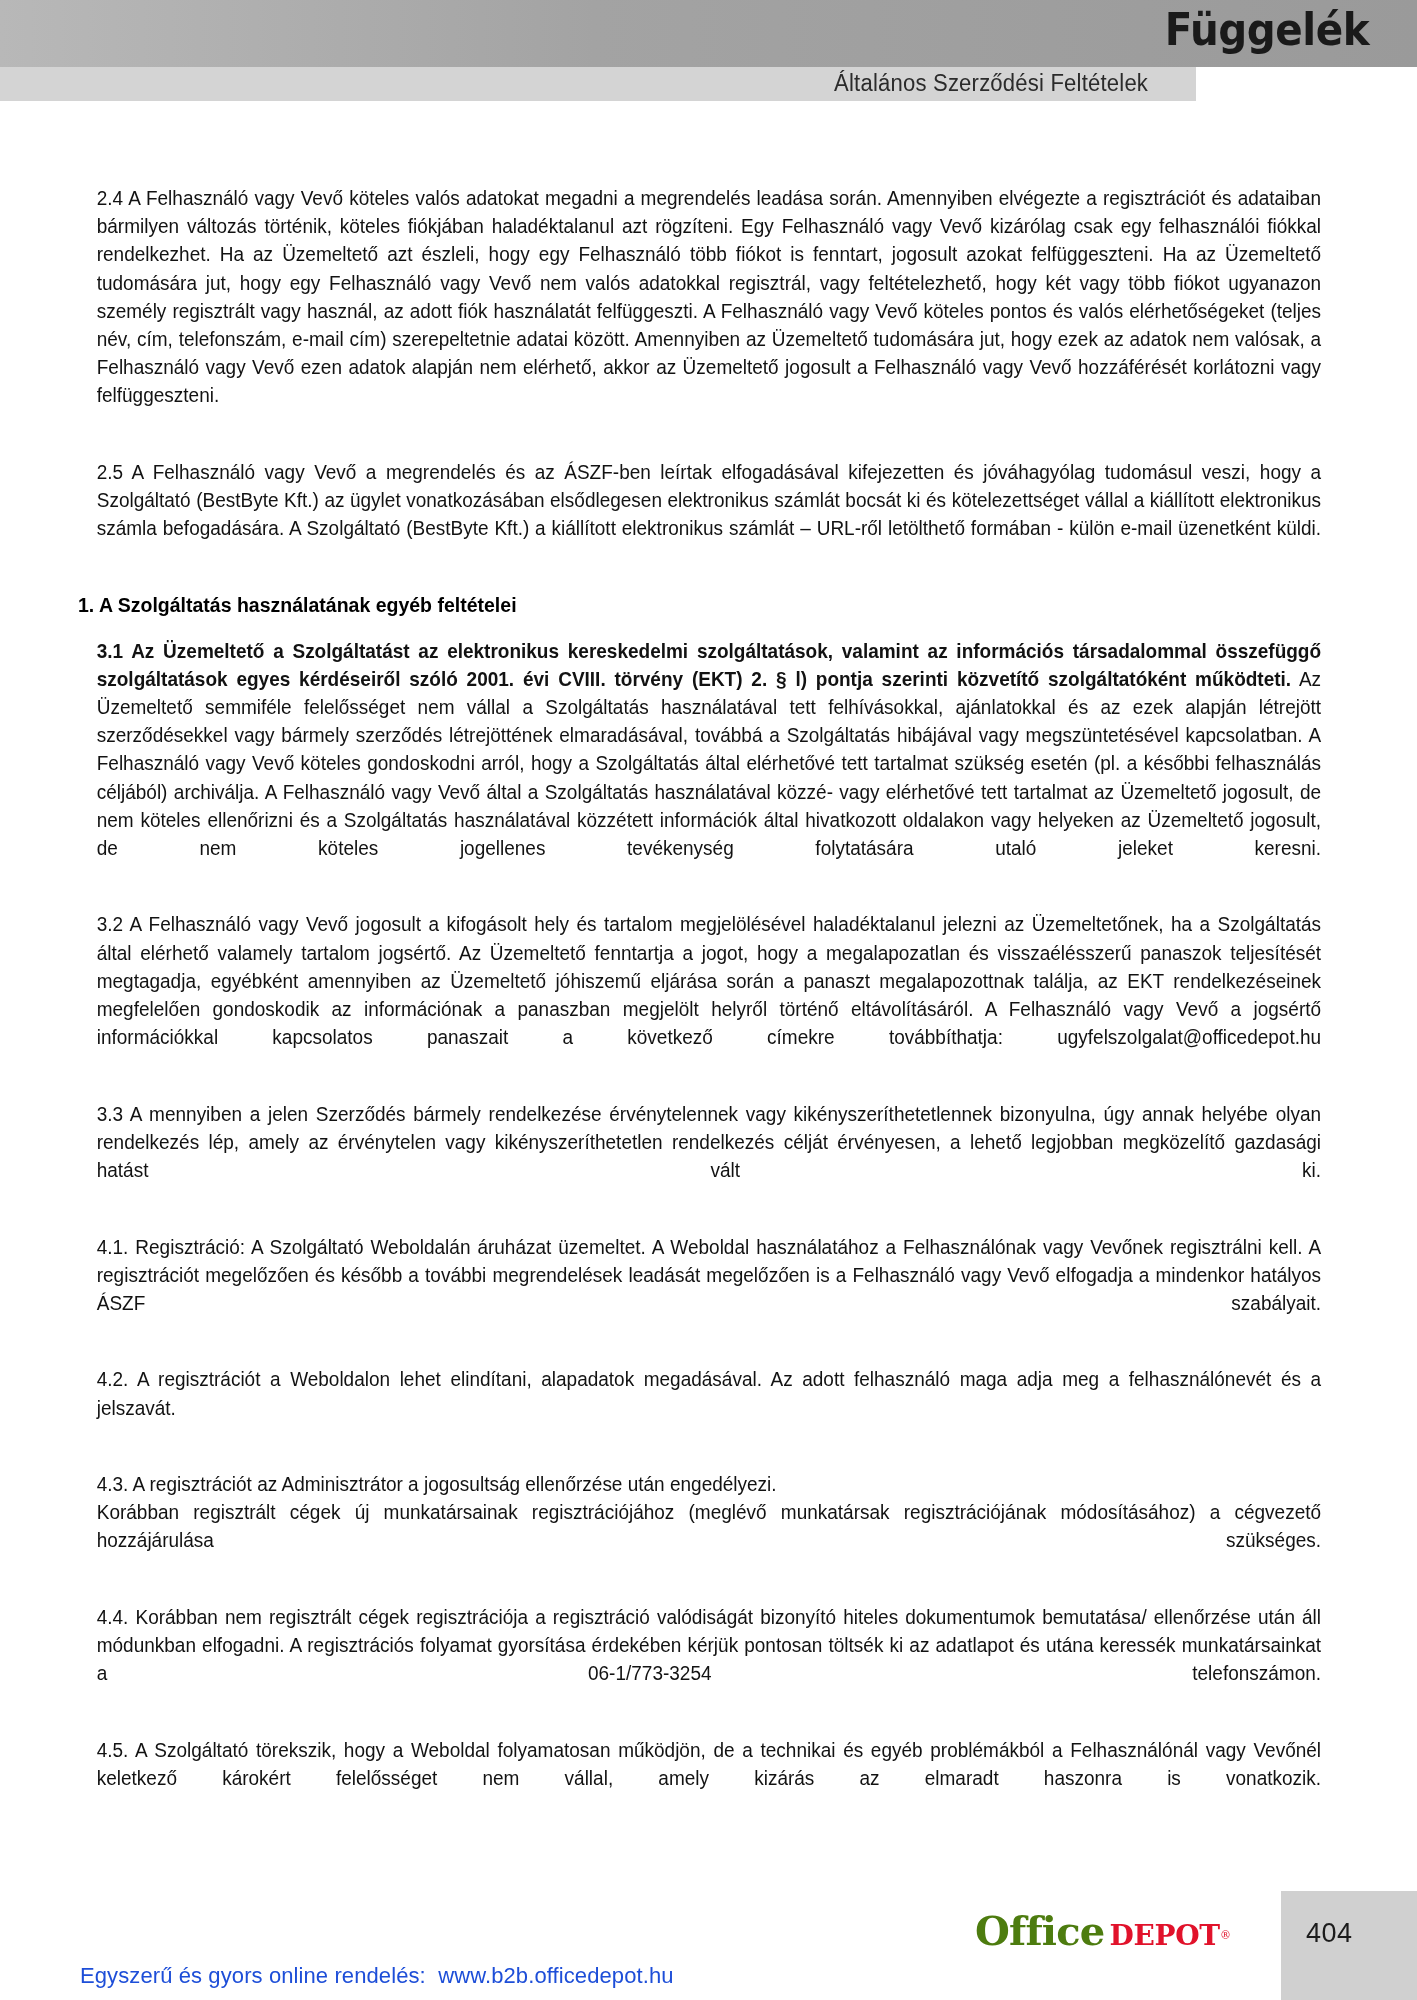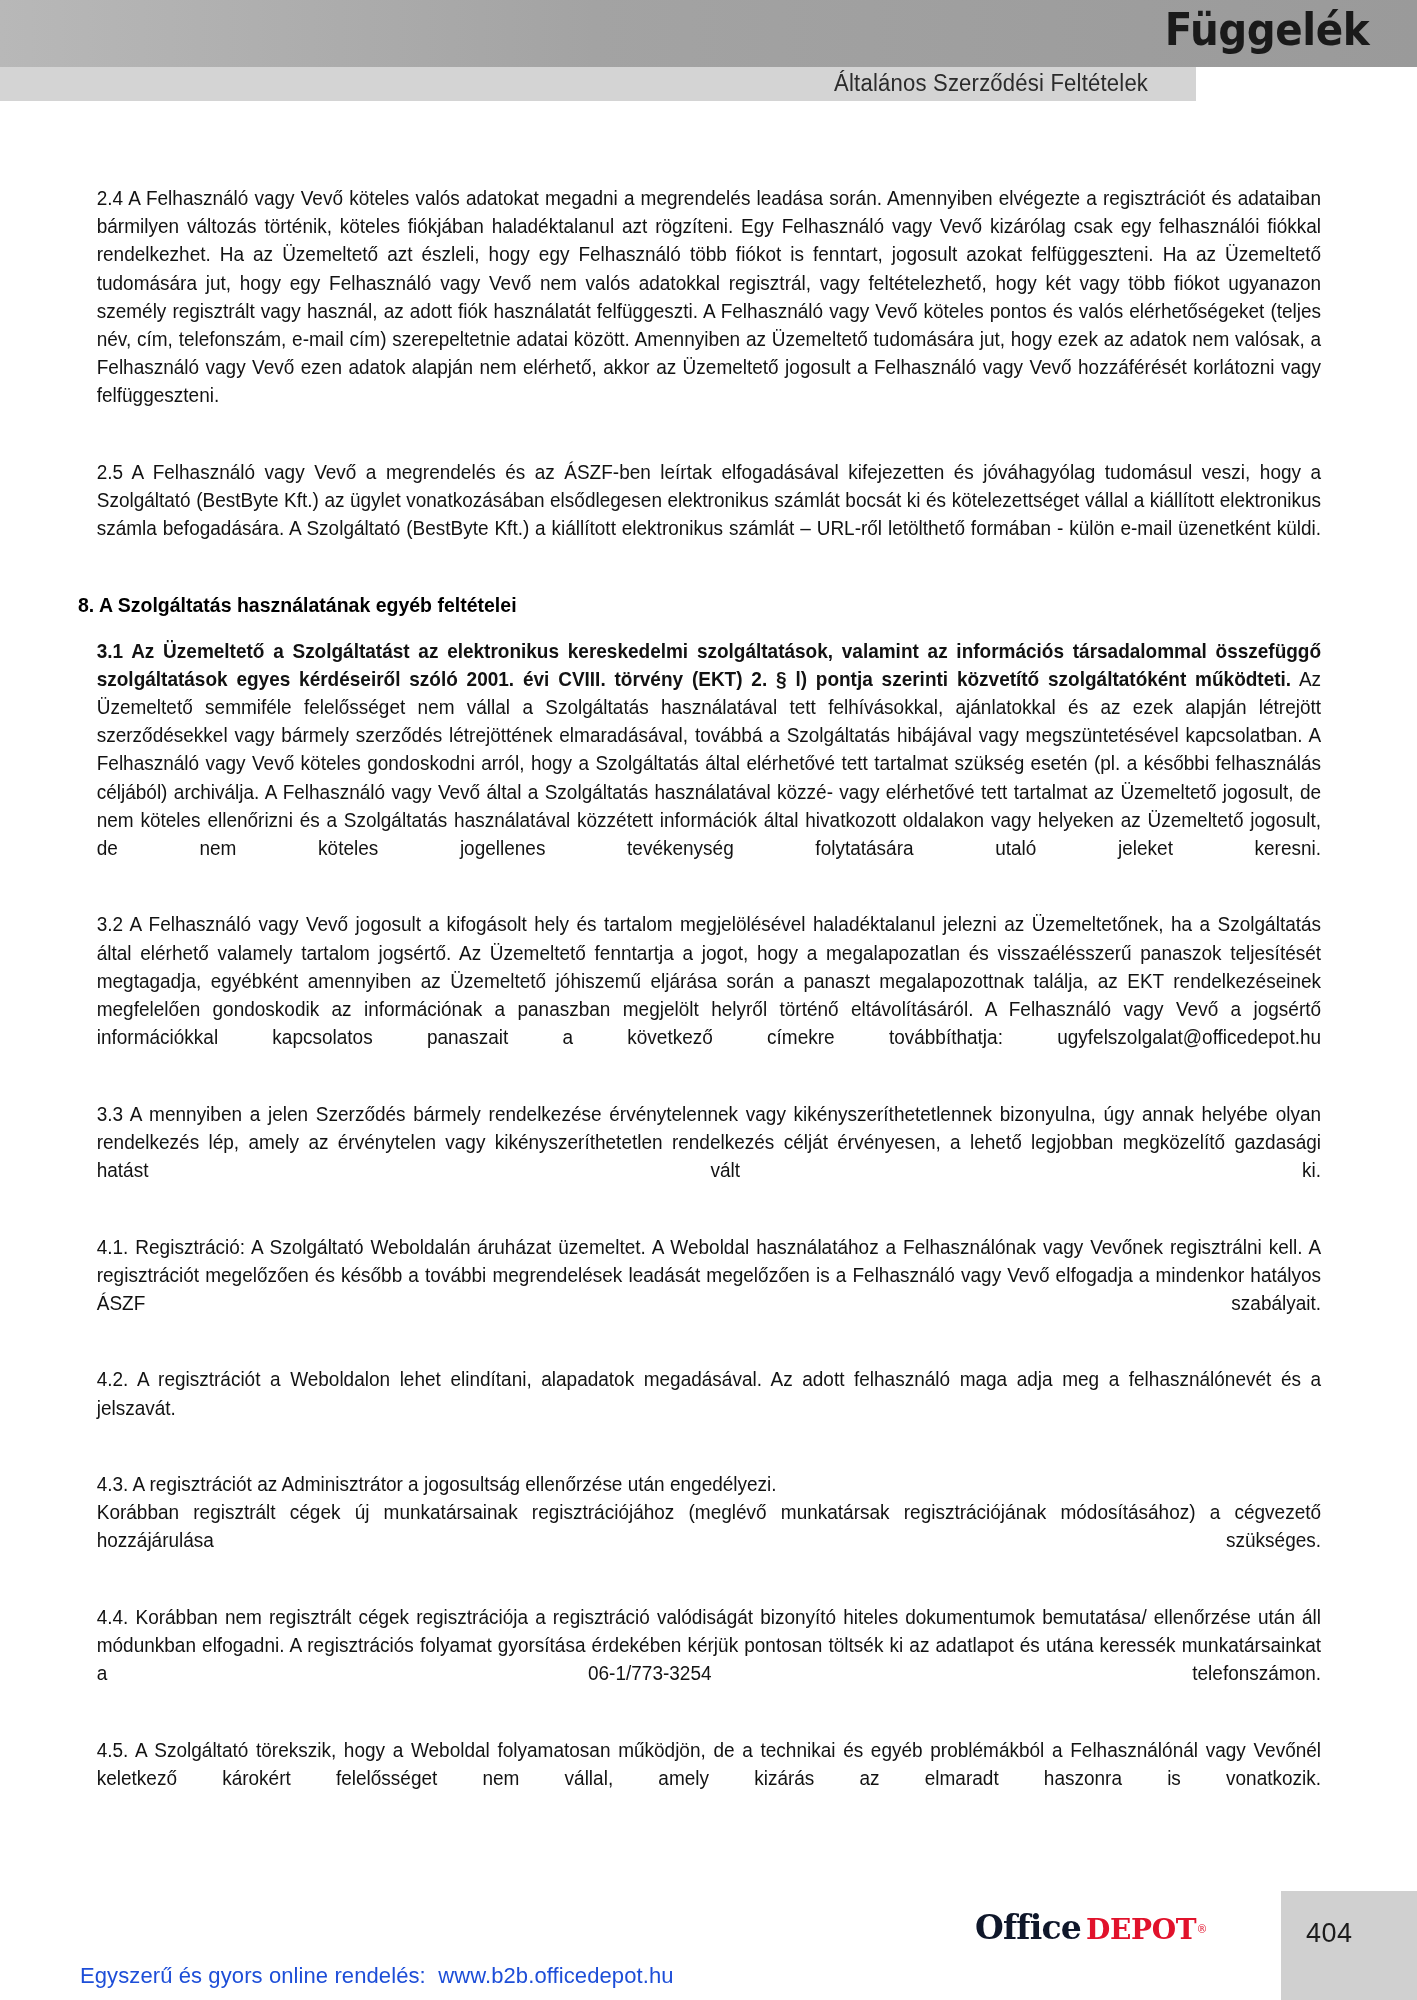--- a/index.html
+++ b/index.html
@@ -117,24 +117,24 @@
   }
   .footer-logo {
     position: absolute;
     left: 975px;
     top: 20px;
     font-family: "DejaVu Serif", serif;
     line-height: 1;
     white-space: nowrap;
   }
   .logo-office {
-    font-size: 33px;
+    font-size: 40px;
     font-weight: bold;
     font-style: normal;
-    color: #0f172a;
+    color: #4d7c0f;
     letter-spacing: -0.8px;
     font-family: "DejaVu Serif", serif;
   }
   .logo-depot {
     font-size: 28px;
     font-weight: bold;
     color: #e1122b;
     letter-spacing: -0.3px;
     font-family: "DejaVu Serif", serif;
     margin-left: 5px;
@@ -171,21 +171,21 @@
   <div class="subheader-title">Általános Szerződési Feltételek</div>
 </div>
 
 <div class="page-body">
   <div class="content">
 
     <p class="para indent">2.4   A Felhasználó vagy Vevő köteles valós adatokat megadni a megrendelés leadása során. Amennyiben elvégezte a regisztrációt és adataiban bármilyen változás történik, köteles fiókjában haladéktalanul azt rögzíteni. Egy Felhasználó vagy Vevő kizárólag csak egy felhasználói fiókkal rendelkezhet. Ha az Üzemeltető azt észleli, hogy egy Felhasználó több fiókot is fenntart, jogosult azokat felfüggeszteni. Ha az Üzemeltető tudomására jut, hogy egy Felhasználó vagy Vevő nem valós adatokkal regisztrál, vagy feltételezhető, hogy két vagy több fiókot ugyanazon személy regisztrált vagy használ, az adott fiók használatát felfüggeszti. A Felhasználó vagy Vevő köteles pontos és valós elérhetőségeket (teljes név, cím, telefonszám, e-mail cím) szerepeltetnie adatai között. Amennyiben az Üzemeltető tudomására jut, hogy ezek az adatok nem valósak, a Felhasználó vagy Vevő ezen adatok alapján nem elérhető, akkor az Üzemeltető jogosult a Felhasználó vagy Vevő hozzáférését korlátozni vagy felfüggeszteni.</p>
 
     <p class="para indent">2.5 A Felhasználó vagy Vevő a megrendelés és az ÁSZF-ben leírtak elfogadásával kifejezetten és jóváhagyólag tudomásul veszi, hogy a Szolgáltató (BestByte Kft.) az ügylet vonatkozásában elsődlegesen elektronikus számlát bocsát ki és kötelezettséget vállal a kiállított elektronikus számla befogadására. A Szolgáltató (BestByte Kft.) a kiállított elektronikus számlát – URL-ről letölthető formában - külön e-mail üzenetként küldi.</p>
 
-    <h2 class="section-head">8. A Szolgáltatás használatának egyéb feltételei</h2>
+    <h2 class="section-head">1. A Szolgáltatás használatának egyéb feltételei</h2>
 
     <p class="para indent"><span class="b">3.1 Az  Üzemeltető a Szolgáltatást az elektronikus kereskedelmi szolgáltatások, valamint az információs társadalommal összefüggő szolgáltatások egyes kérdéseiről szóló 2001. évi CVIII. törvény (EKT) 2. § l) pontja szerinti közvetítő szolgáltatóként működteti.</span><span> Az Üzemeltető semmiféle felelősséget nem vállal a Szolgáltatás használatával tett felhívásokkal, ajánlatokkal és az ezek alapján létrejött szerződésekkel vagy bármely szerződés létrejöttének elmaradásával, továbbá a Szolgáltatás hibájával vagy megszüntetésével kapcsolatban. A Felhasználó vagy Vevő köteles gondoskodni arról, hogy a Szolgáltatás által elérhetővé tett tartalmat szükség esetén (pl. a későbbi felhasználás céljából) archiválja. A Felhasználó vagy Vevő által a Szolgáltatás használatával közzé- vagy elérhetővé tett tartalmat az Üzemeltető jogosult, de nem köteles ellenőrizni és a Szolgáltatás használatával közzétett információk által hivatkozott oldalakon vagy helyeken az Üzemeltető jogosult, de nem köteles jogellenes tevékenység folytatására utaló jeleket keresni.</span></p>
 
     <p class="para indent">3.2 A Felhasználó vagy Vevő jogosult a kifogásolt hely és tartalom megjelölésével haladéktalanul jelezni az Üzemeltetőnek, ha a Szolgáltatás által elérhető valamely tartalom jogsértő. Az Üzemeltető fenntartja a jogot, hogy a megalapozatlan és visszaélésszerű panaszok teljesítését megtagadja, egyébként amennyiben az Üzemeltető jóhiszemű eljárása során a panaszt megalapozottnak találja, az EKT rendelkezéseinek megfelelően gondoskodik az információnak a panaszban megjelölt helyről történő eltávolításáról. A Felhasználó vagy Vevő a jogsértő információkkal kapcsolatos panaszait a következő címekre továbbíthatja: ugyfelszolgalat@officedepot.hu</p>
 
     <p class="para indent">3.3 A mennyiben a jelen Szerződés bármely rendelkezése érvénytelennek vagy kikényszeríthetetlennek bizonyulna, úgy annak helyébe olyan rendelkezés lép, amely az érvénytelen vagy kikényszeríthetetlen rendelkezés célját érvényesen, a lehető legjobban megközelítő gazdasági hatást vált ki.</p>
 
 
     <p class="para indent">4.1. Regisztráció: A Szolgáltató Weboldalán áruházat üzemeltet. A Weboldal használatához a Felhasználónak vagy Vevőnek regisztrálni kell. A regisztrációt megelőzően és később a további megrendelések leadását megelőzően is a Felhasználó vagy Vevő elfogadja a mindenkor hatályos ÁSZF szabályait.</p>
 

